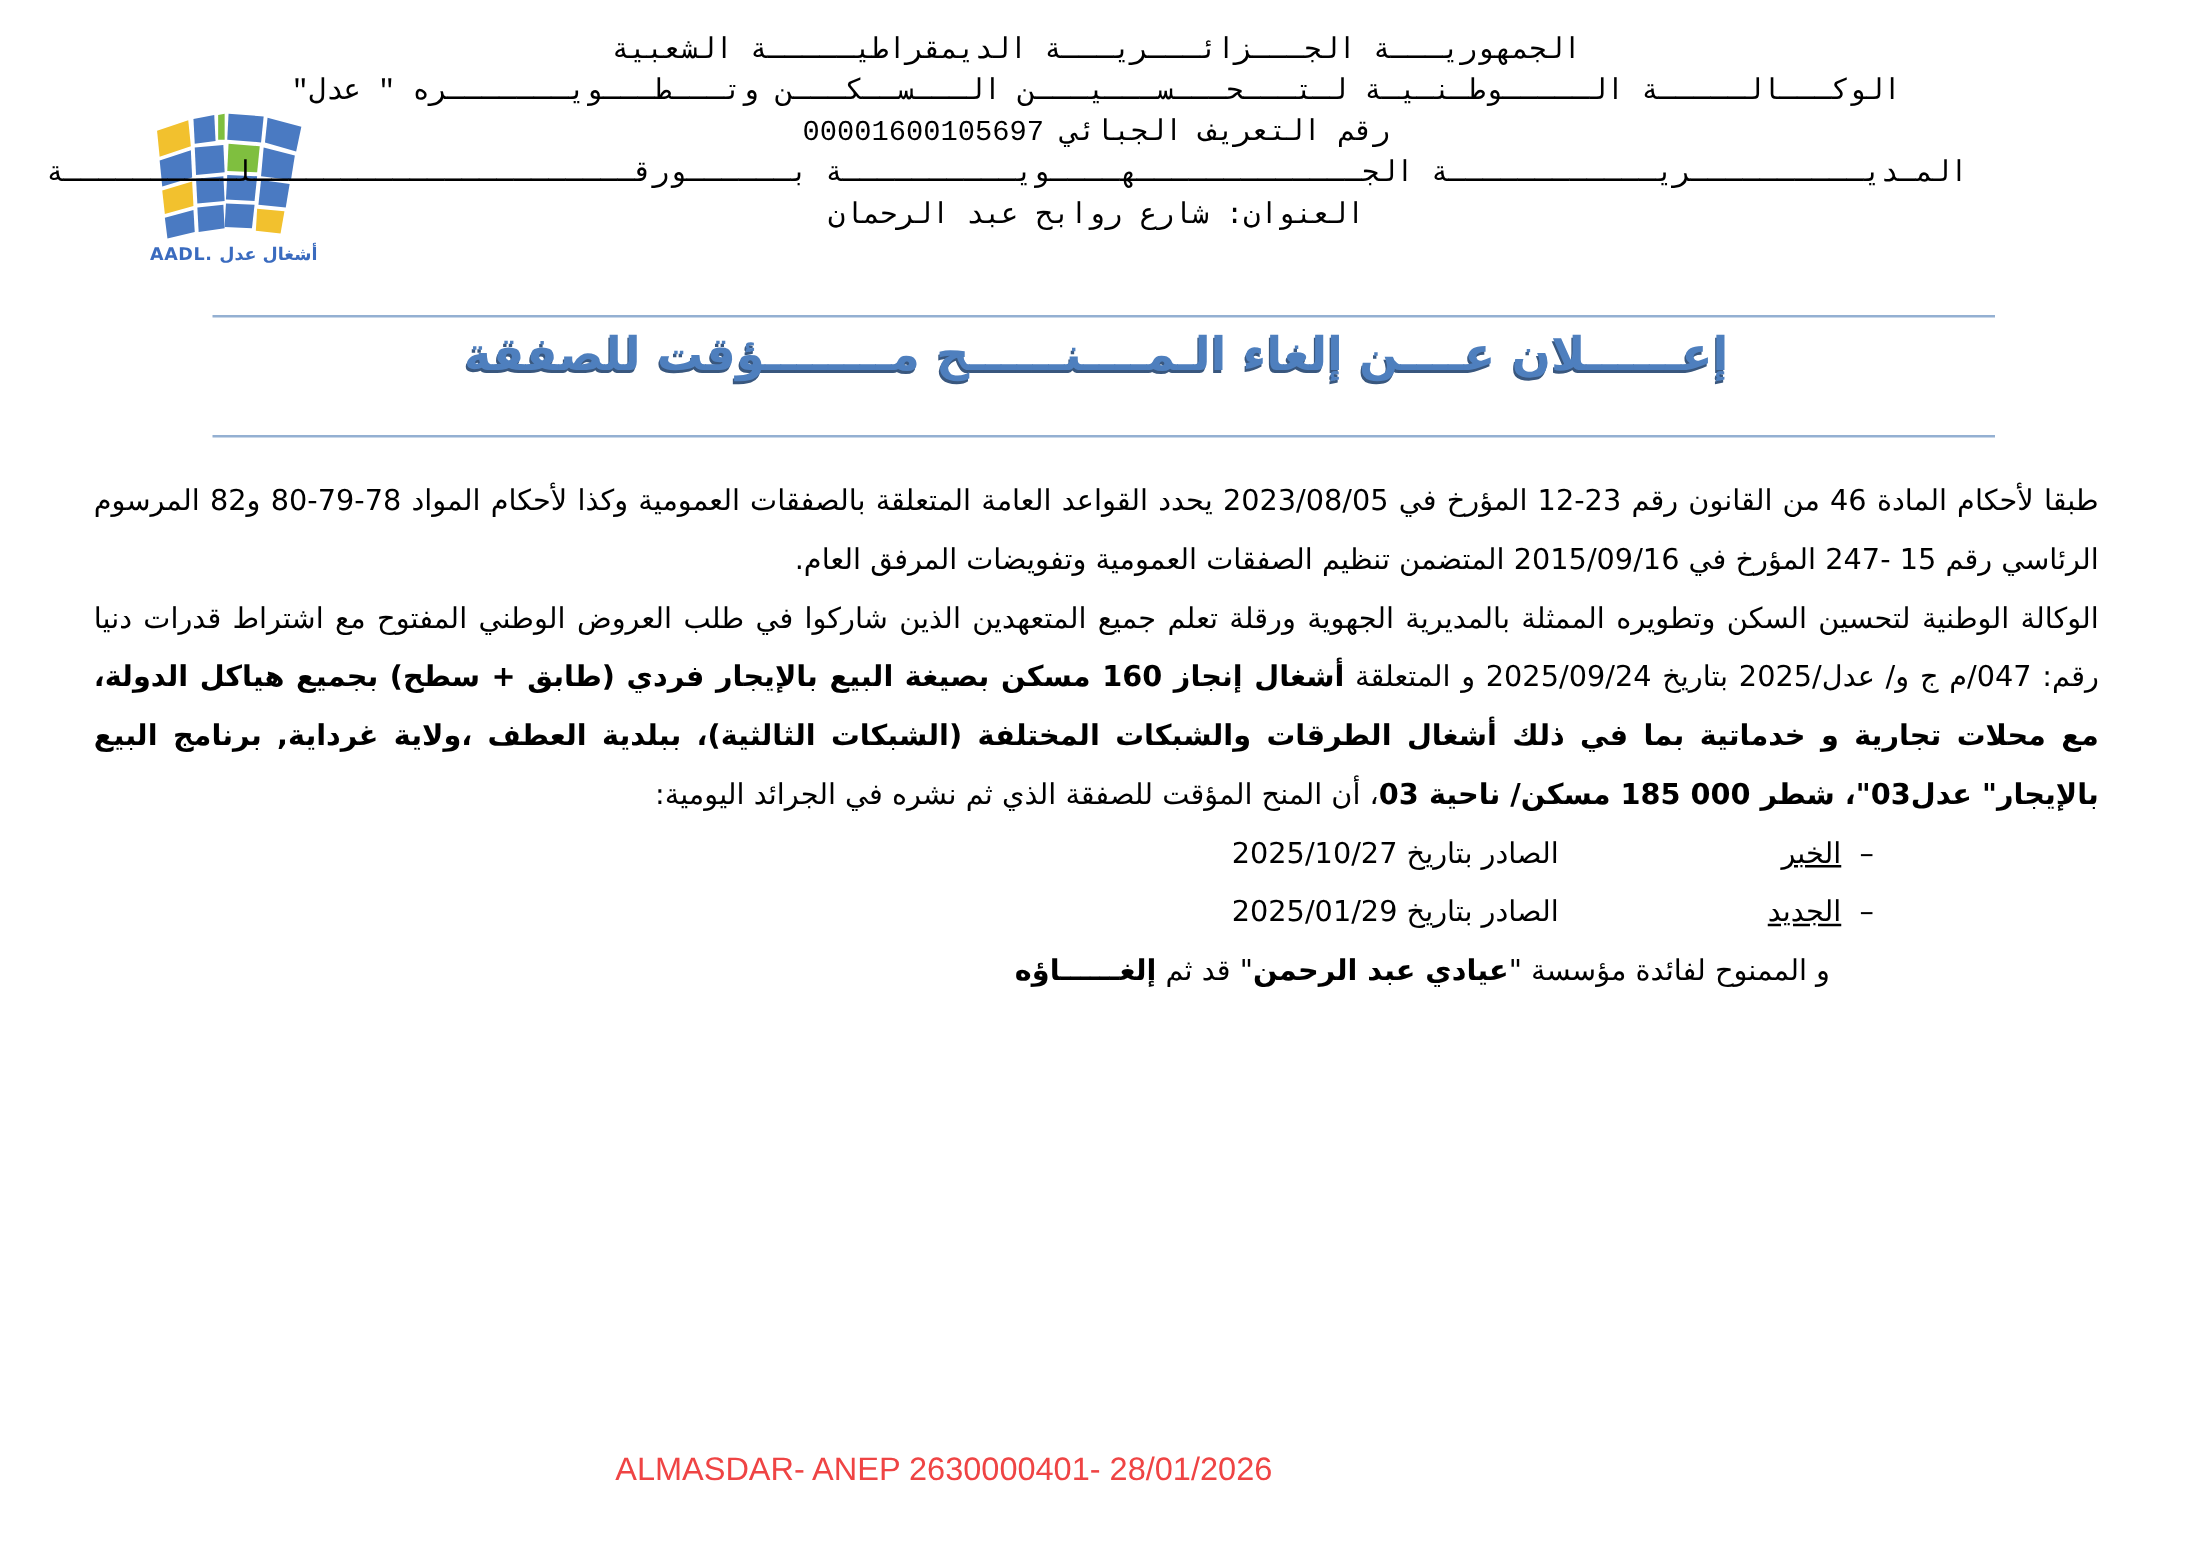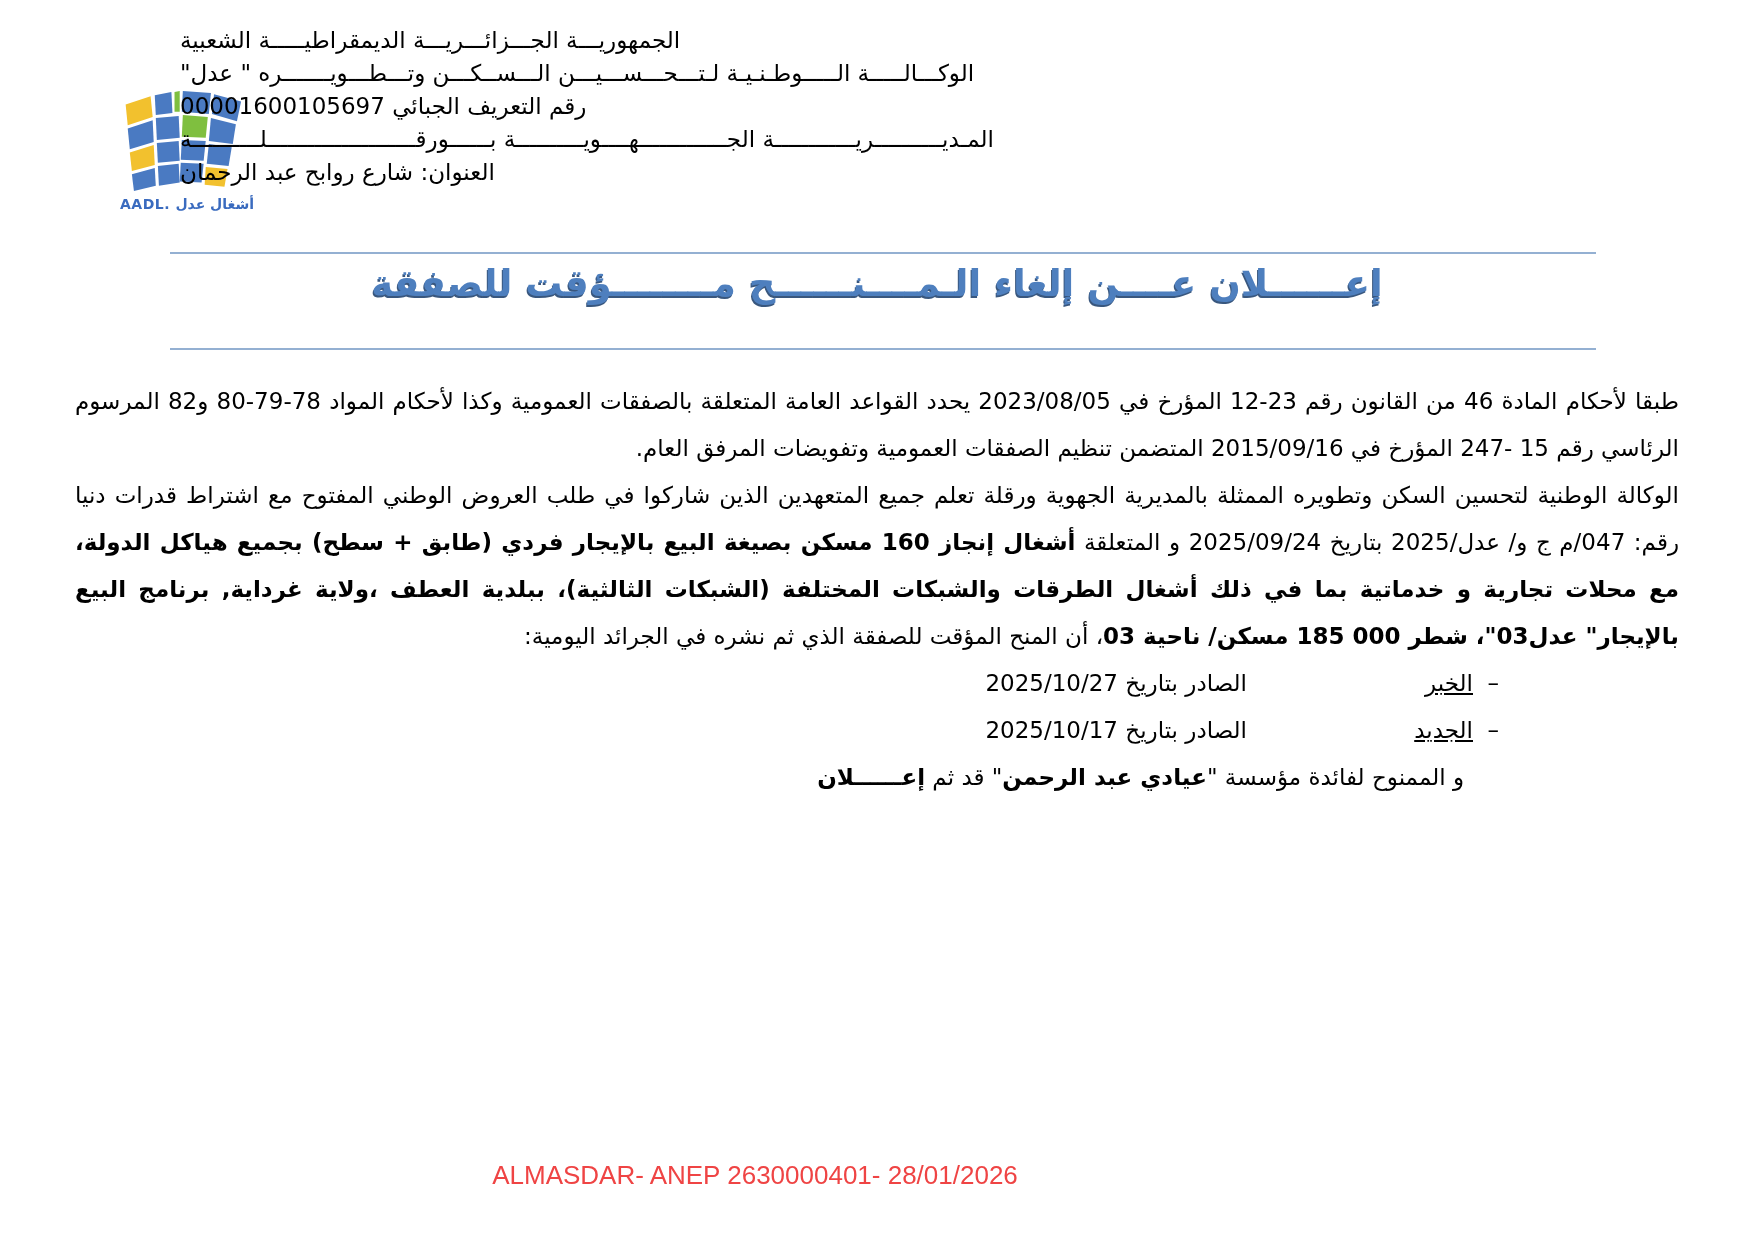--- a/index.html
+++ b/index.html
@@ -20,23 +20,24 @@
   .t-g { fill:var(--logo_green,#7fbf3f); }
   .logo-caption {
     direction:ltr;
     font-size:14px; font-weight:bold;
     color:var(--caption_blue,#3a6bbf);
     margin-top:2px; letter-spacing:0.5px;
   }
   
   .header {
     position:absolute; top:24px; left:180px; right:180px;
-    direction:rtl; text-align:left;
+    direction:rtl; text-align:center;
     font-size:23px; line-height:33px;
     white-space:nowrap;
+    font-family:Liberation Mono, monospace;
   }
   
   .rule { position:absolute; left:170px; right:158px; height:0; border-top:2px solid var(--rule_blue,#94b0d2); }
   .rule-top { top:252px; }
   .rule-bottom { top:348px; }
   .title {
     position:absolute; top:262px; left:0; right:0;
     direction:rtl; text-align:center;
     font-size:37px; font-weight:bold;
     color:var(--accent,#4e7fbe);
@@ -108,21 +109,21 @@
     <p class="para"><span>الوكالة الوطنية لتحسين السكن وتطويره الممثلة بالمديرية الجهوية ورقلة تعلم جميع المتعهدين الذين شاركوا في طلب العروض الوطني المفتوح مع اشتراط قدرات دنيا رقم: 047/م ج و/ عدل/2025 بتاريخ 2025/09/24 و المتعلقة </span><span class="bold">أشغال إنجاز 160 مسكن بصيغة البيع بالإيجار فردي (طابق + سطح) بجميع هياكل الدولة، مع محلات تجارية و خدماتية بما في ذلك أشغال الطرقات والشبكات المختلفة (الشبكات الثالثية)، ببلدية العطف ،ولاية غرداية, برنامج البيع بالإيجار" عدل03"، شطر 000 185 مسكن/ ناحية 03</span><span>، أن المنح المؤقت للصفقة الذي ثم نشره في الجرائد اليومية:</span></p>
 
     <div class="notice-row">
       <span class="dash">–</span>
       <span class="np-name">الخبر</span>
       <span class="issued-group"><span>الصادر بتاريخ</span> <span>2025/10/27</span></span>
     </div>
     <div class="notice-row">
       <span class="dash">–</span>
       <span class="np-name">الجديد</span>
-      <span class="issued-group"><span>الصادر بتاريخ</span> <span>2025/10/17</span></span>
+      <span class="issued-group"><span>الصادر بتاريخ</span> <span>2025/01/29</span></span>
     </div>
 
-    <p class="closing"><span>و الممنوح لفائدة مؤسسة "</span><span class="bold">عيادي عبد الرحمن</span><span>" قد ثم </span><span class="bold">إعــــــلان</span></p>
+    <p class="closing"><span>و الممنوح لفائدة مؤسسة "</span><span class="bold">عيادي عبد الرحمن</span><span>" قد ثم </span><span class="bold">إلغــــــاؤه</span></p>
   </main>
 
   <footer class="footer">ALMASDAR- ANEP 2630000401- 28/01/2026</footer>
 
 </div>
 
 </body></html>

